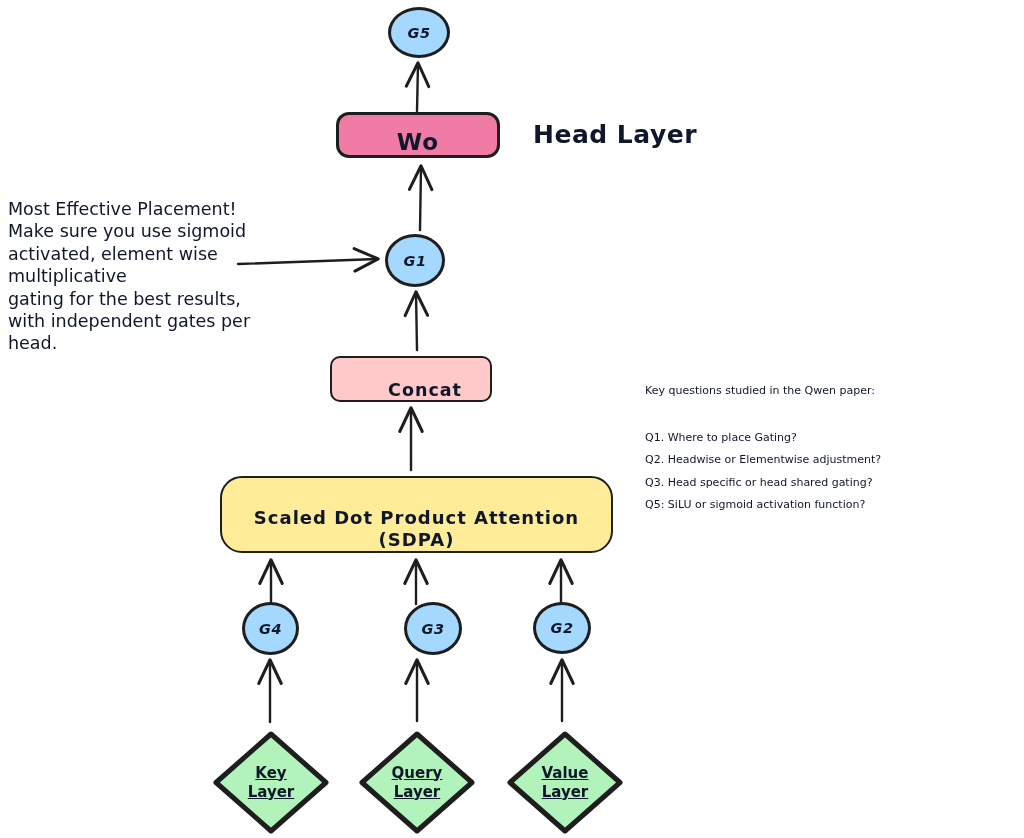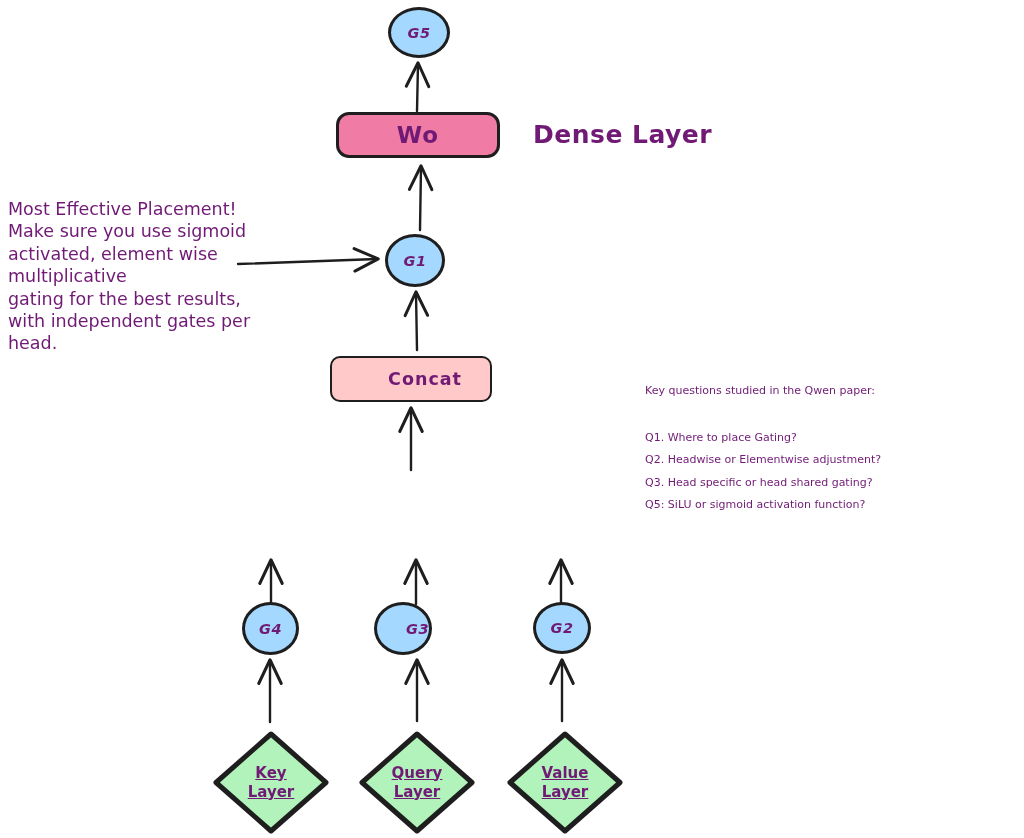--- a/index.html
+++ b/index.html
@@ -3,21 +3,21 @@
 <meta charset="utf-8">
 <style>
   * { margin: 0; padding: 0; box-sizing: border-box; }
   html, body { background: #ffffff; }
   .canvas {
     position: relative;
     width: 1024px;
     height: 838px;
     background: #ffffff;
     font-family: "DejaVu Sans", sans-serif;
-    color: #701a75;
+    color: #0f172a;
     overflow: hidden;
   }
   .arrows {
     position: absolute;
     left: 0; top: 0;
     pointer-events: none;
   }
   .arrows line {
     stroke: #1e1e1e;
     stroke-width: 2.4;
@@ -33,28 +33,28 @@
     align-items: center;
     justify-content: center;
     font-size: 14.5px;
     font-style: italic;
     font-weight: 600;
     letter-spacing: 0.5px;
   }
   .gate-g5 { left: 388px; top: 7px;   width: 62px; height: 51px; }
   .gate-g1 { left: 385px; top: 234px; width: 60px; height: 53px; text-align: right; }
   .gate-g4 { left: 242px; top: 602px; width: 57px; height: 53px; }
-  .gate-g3 { left: 374px; top: 602px; width: 58px; height: 53px; justify-content: flex-end; }
+  .gate-g3 { left: 404px; top: 602px; width: 58px; height: 53px; }
   .gate-g2 { left: 533px; top: 602px; width: 58px; height: 52px; }
   
   .box {
     position: absolute;
     border: 2.5px solid #1e1e1e;
     display: flex;
-    align-items: center;
+    align-items: flex-end;
     justify-content: center;
     text-align: center;
     font-weight: 600;
   }
   .box-wo {
     left: 336px; top: 112px; width: 164px; height: 46px;
     background: #f07ba5;
     border-radius: 13px;
     border-width: 3px;
     font-size: 23px;
@@ -167,20 +167,24 @@
   <div class="gate gate-g2">
     <span>G2</span>
   </div>
 
   <div class="box box-wo">
     <span>Wo</span>
   </div>
   <div class="box box-concat">
     <span>Concat</span>
   </div>
+  <div class="box box-sdpa">
+    <span>Scaled Dot Product Attention
+(SDPA)</span>
+  </div>
 
   <div class="diamond diamond-key">
     <svg width="118" height="105" viewBox="0 0 118 105">
       <path d="M59 4 L114 52.5 L59 101 L4 52.5 Z" fill="#b2f2bb" stroke="#1e1e1e" stroke-width="5" stroke-linejoin="round"></path>
     </svg>
     <div class="diamond-label">Key
 Layer</div>
   </div>
   <div class="diamond diamond-query">
     <svg width="118" height="105" viewBox="0 0 118 105">
@@ -190,21 +194,21 @@
 Layer</div>
   </div>
   <div class="diamond diamond-value">
     <svg width="118" height="105" viewBox="0 0 118 105">
       <path d="M59 4 L114 52.5 L59 101 L4 52.5 Z" fill="#b2f2bb" stroke="#1e1e1e" stroke-width="5" stroke-linejoin="round"></path>
     </svg>
     <div class="diamond-label">Value
 Layer</div>
   </div>
 
-  <div class="dense-label">Dense Layer</div>
+  <div class="dense-label">Head Layer</div>
 
   <div class="placement-note">Most Effective Placement!
 Make sure you use sigmoid
 activated, element wise
 multiplicative
 gating for the best results,
 with independent gates per
 head.</div>
 
   <div class="questions">

